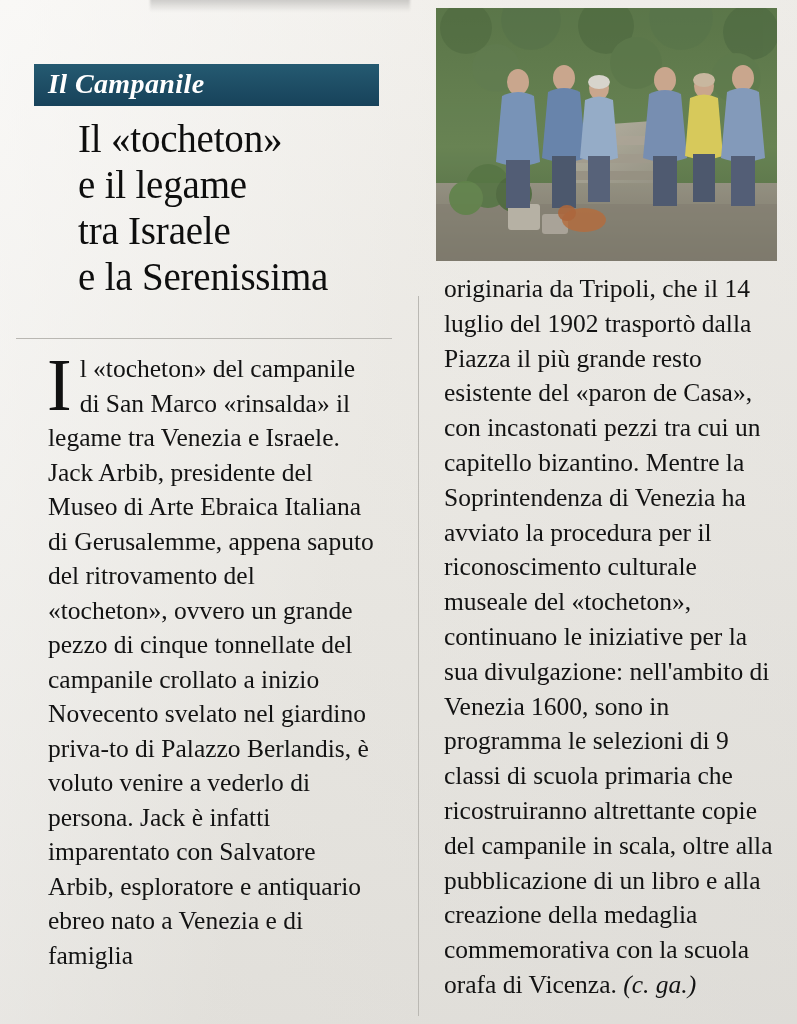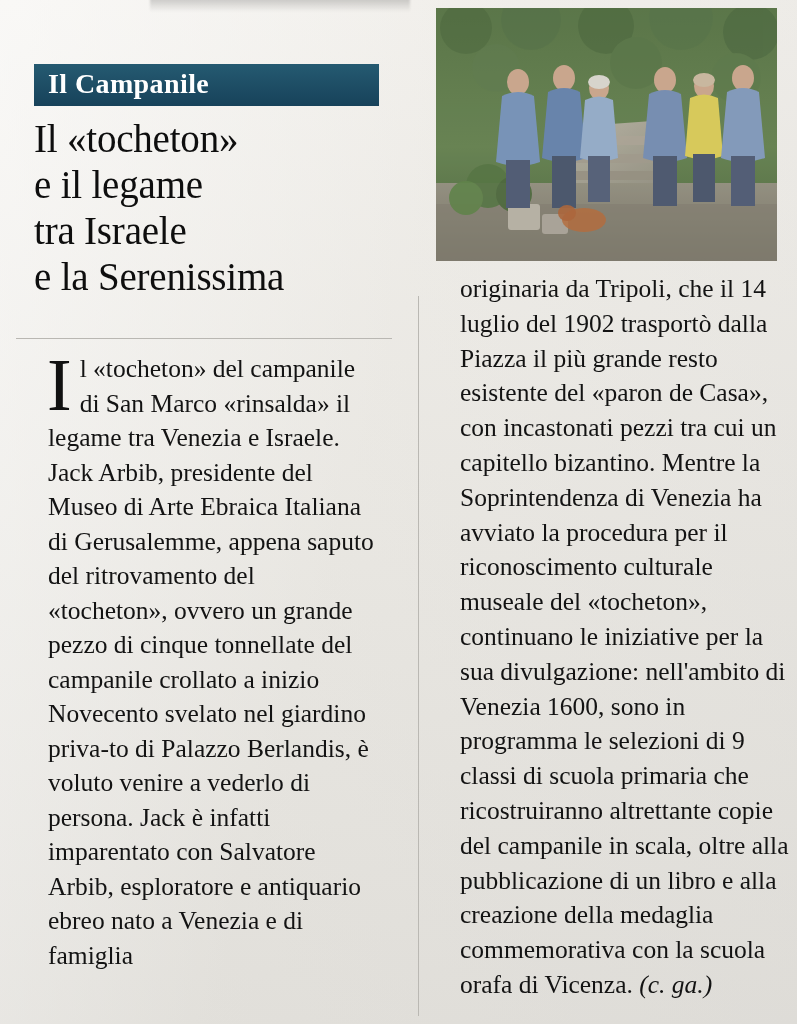--- a/index.html
+++ b/index.html
@@ -43,20 +43,21 @@
     height: 984px;
   }
   .kicker {
     position: absolute;
     left: 18px;
     top: 32px;
     width: 345px;
     height: 42px;
     background: #1d4f66;
     background: linear-gradient(180deg,#255a71 0%, #17425a 100%);
+    font-style: italic;
   }
   .kicker-text {
     position: absolute;
     left: 14px;
     top: 4px;
     color: #ffffff;
     font-family: "Liberation Serif", serif;
     font-weight: bold;
     font-size: 28px;
     letter-spacing: 0.4px;
@@ -132,21 +133,20 @@
   .photo svg { display: block; }
 
   .body-right {
     position: absolute;
     left: 8px;
     top: 272px;
     width: 332px;
     font-size: 25.5px;
     line-height: 34.8px;
     color: #131313;
-    margin-left: 16px;
   }
   .byline { font-style: italic; }
 
   
   .bleed {
     position: absolute;
     left: 150px;
     top: -2px;
     width: 260px;
     height: 14px;
@@ -161,21 +161,21 @@
 <div class="page">
 
   <div class="bleed"></div>
 
 
   <div class="left-col">
     <div class="kicker">
       <div class="kicker-text">Il Campanile</div>
     </div>
 
-    <div class="headline" style="white-space: pre-line;">Il «tocheton»
+    <div class="headline" style="white-space: pre-line; margin-left: 44px;">Il «tocheton»
 e il legame
 tra Israele
 e la Serenissima</div>
   </div>
 
   <div class="rule rule-h"></div>
   <div class="rule rule-v"></div>
 
   <div class="body-left">
     <span class="dropcap">I</span><span>l «tocheton» del campanile di San Marco «rinsalda» il legame tra Venezia e Israele. Jack Arbib, presidente del Museo di Arte Ebraica Italiana di Gerusalemme, appena saputo del ritrovamento del «tocheton», ovvero un grande pezzo di cinque tonnellate del campanile crollato a inizio Novecento svelato nel giardino priva-to di Palazzo Berlandis, è voluto venire a vederlo di persona. Jack è infatti imparentato con Salvatore Arbib, esploratore e antiquario ebreo nato a Venezia e di famiglia</span>

